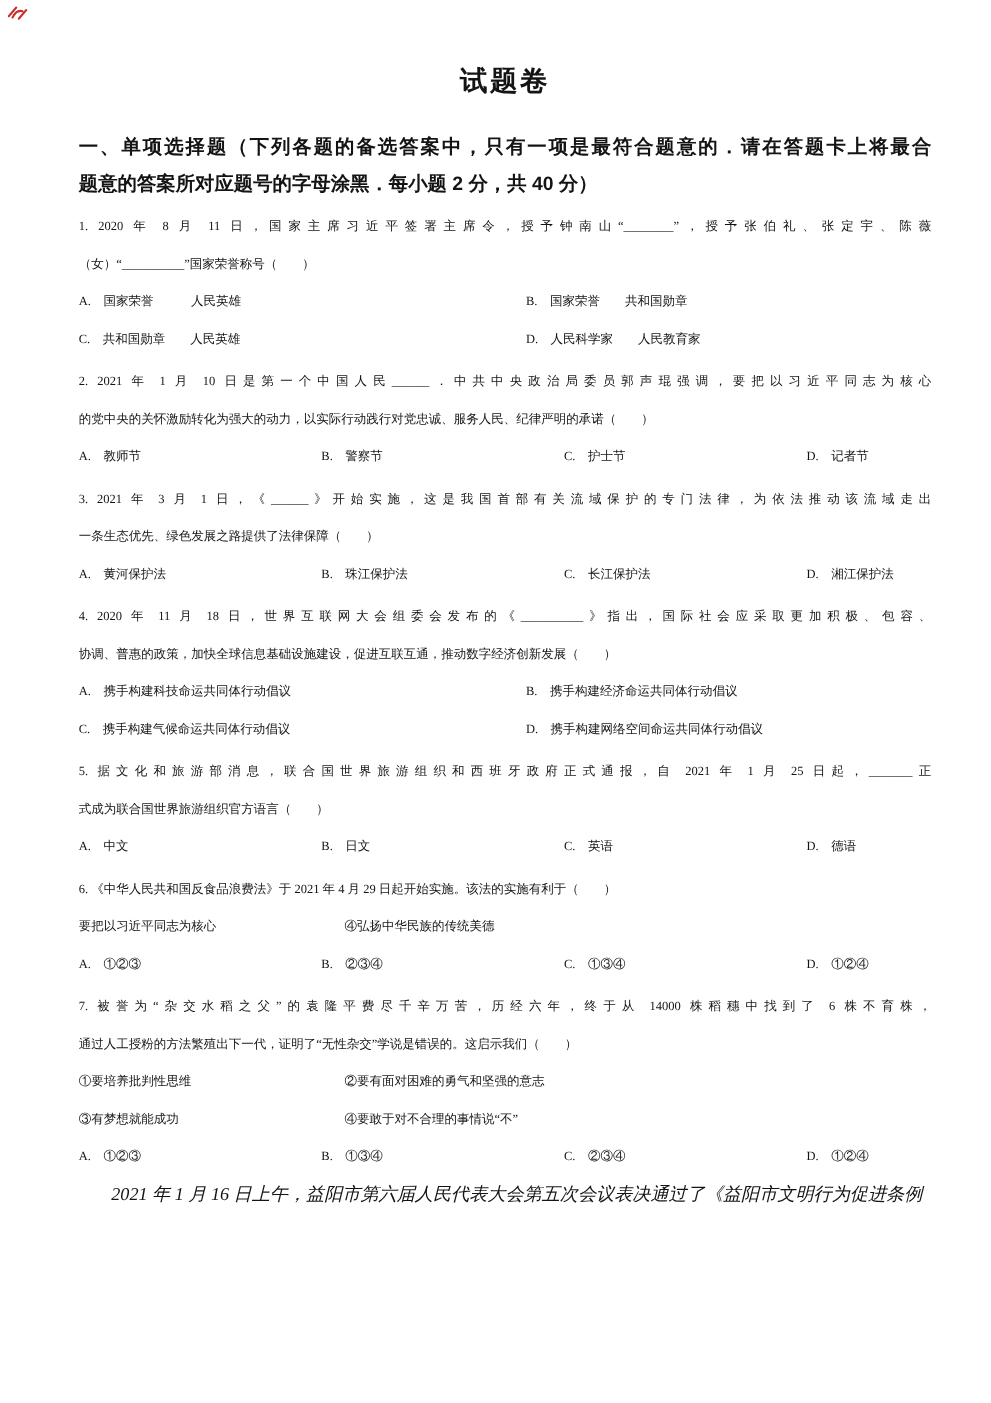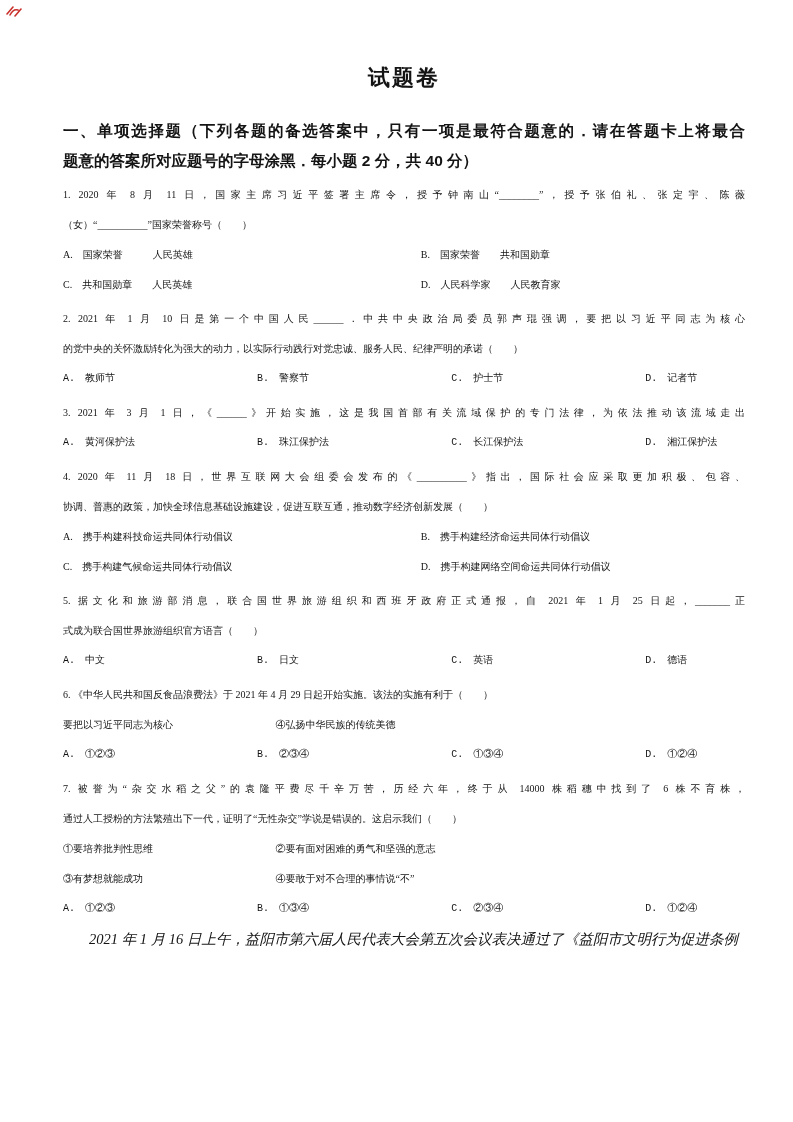--- a/index.html
+++ b/index.html
@@ -4,34 +4,34 @@
 <style>
   html,body{margin:0;padding:0;background:#ffffff;}
   body{
     width:793px;height:1122px;overflow:hidden;color:#141414;
     font-family:"Liberation Serif","DejaVu Serif",serif;
     -webkit-font-smoothing:antialiased;
   }
   .page{position:relative;width:793px;height:1122px;box-sizing:border-box;padding:50px 48px 0 63px;background:#fff;}
   .corner-mark{position:absolute;left:6px;top:4px;width:17px;height:13px;}
   .title{
-    margin:13px;font-size:22px;font-weight:700;text-align:center;line-height:30px;letter-spacing:2px;
+    margin:0;font-size:22px;font-weight:700;text-align:center;line-height:30px;letter-spacing:2px;
     font-family:"Liberation Sans","DejaVu Sans",sans-serif;
   }
   .section-heading{
     margin-top:23px;font-weight:700;font-size:15.5px;
     font-family:"Liberation Sans","DejaVu Sans",sans-serif;
   }
   .line{line-height:30px;height:30px;overflow:visible;}
   .full{text-align:justify;text-align-last:justify;}
   .q{margin-top:4px;font-size:10px;}
   .row{display:flex;line-height:30px;height:30px;gap:27px;}
   .row .cell{white-space:pre;overflow:visible;}
   .opt2 > .cell{flex:0 0 48.5%;}
-  .opt4 > .cell{flex:0 0 24.5%;font-family:Liberation Mono, monospace;}
+  .opt4 > .cell{flex:0 0 24.5%;}
   .sub2 > .cell:first-child{flex:0 0 27.2%;}
   .footer-note{
     margin:0 0 0;font-size:14.5px;line-height:30px;height:30px;
     font-style:italic;text-indent:26px;white-space:nowrap;
   }
 </style>
 </head>
 <body>
 
 <div class="page">
@@ -67,20 +67,21 @@
         <div class="line">的党中央的关怀激励转化为强大的动力，以实际行动践行对党忠诚、服务人民、纪律严明的承诺（　　）</div>
         <div class="row opt4">
           <div class="cell">A.　教师节</div>
           <div class="cell">B.　警察节</div>
           <div class="cell">C.　护士节</div>
           <div class="cell">D.　记者节</div>
         </div>
       </div>
       <div class="q">
         <div class="line full">3. 2021 年 3 月 1 日，《______》开始实施，这是我国首部有关流域保护的专门法律，为依法推动该流域走出</div>
+        <div class="line">一条生态优先、绿色发展之路提供了法律保障（　　）</div>
         <div class="row opt4">
           <div class="cell">A.　黄河保护法</div>
           <div class="cell">B.　珠江保护法</div>
           <div class="cell">C.　长江保护法</div>
           <div class="cell">D.　湘江保护法</div>
         </div>
       </div>
       <div class="q">
         <div class="line full">4. 2020 年 11 月 18 日，世界互联网大会组委会发布的《__________》指出，国际社会应采取更加积极、包容、</div>
         <div class="line">协调、普惠的政策，加快全球信息基础设施建设，促进互联互通，推动数字经济创新发展（　　）</div>

